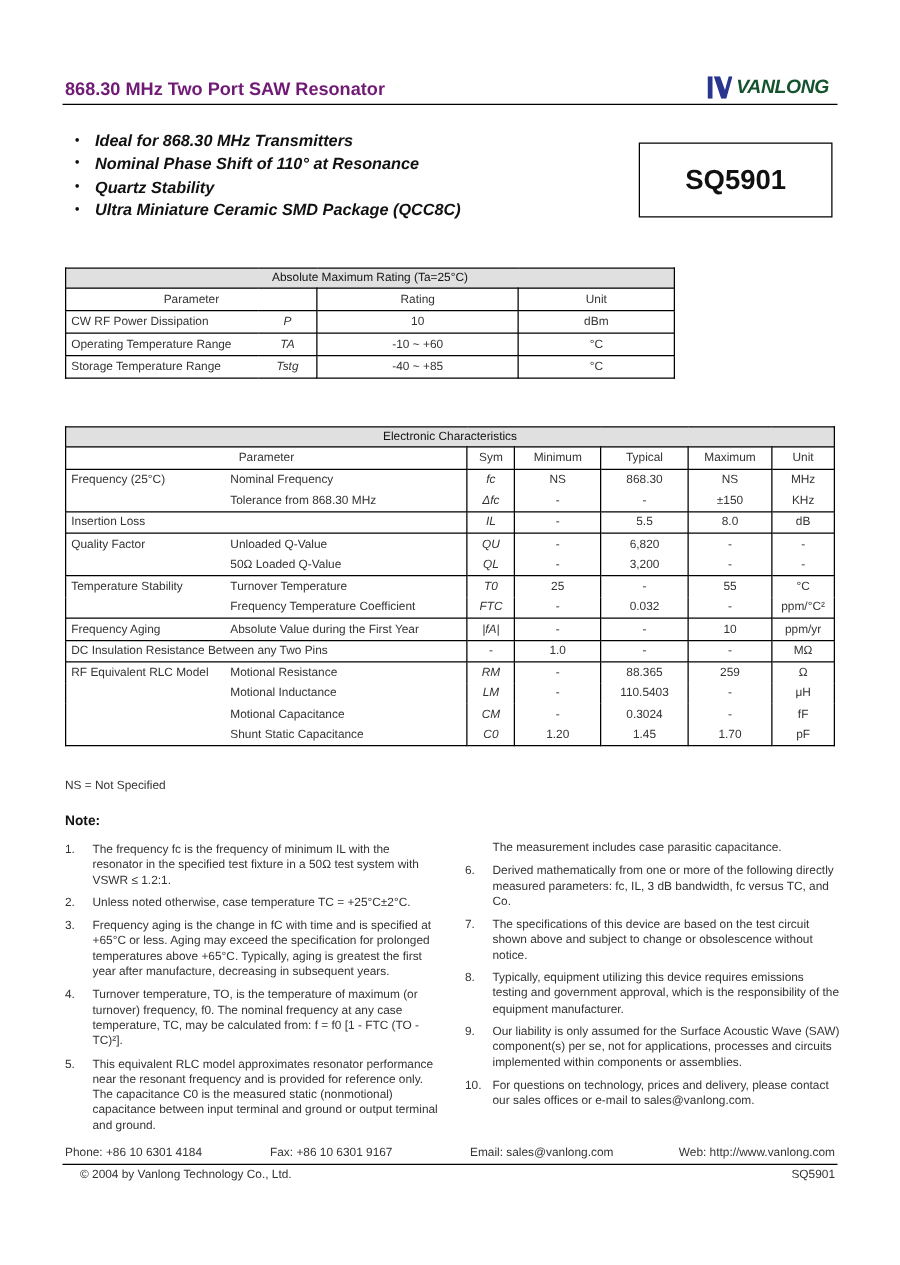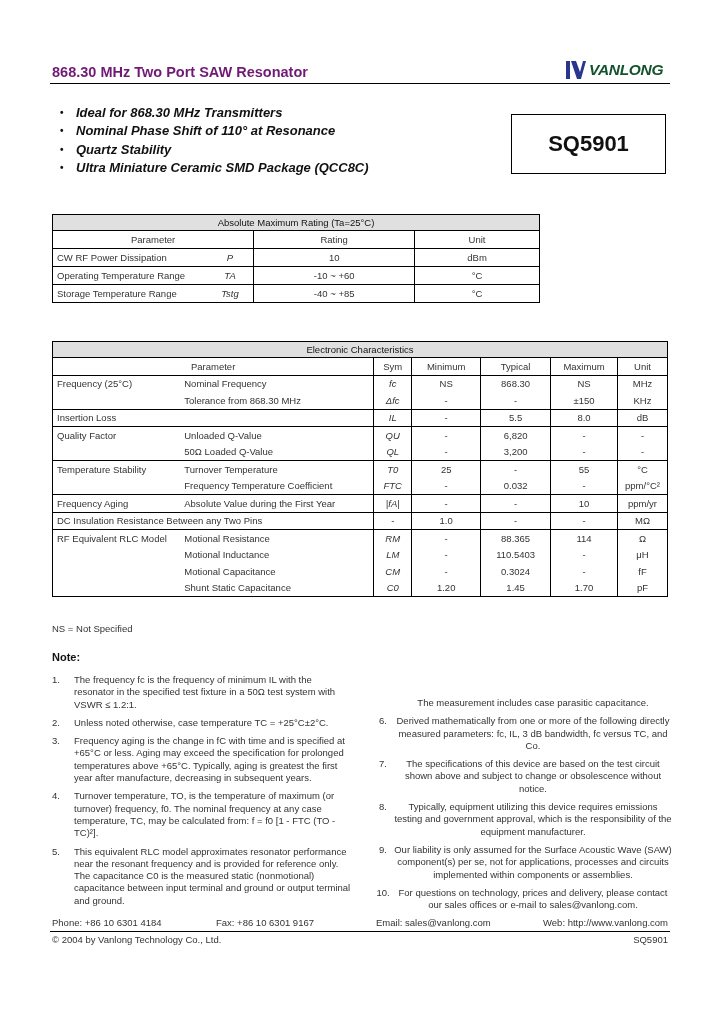--- a/index.html
+++ b/index.html
@@ -33,21 +33,21 @@
   .noright { border-right: none !important; }
   .noleft { border-left: none !important; }
 
   .ns-note { position: absolute; left: 52px; top: 623px; font-size: 9.5px; color: #333; }
   .note-head { position: absolute; left: 52px; top: 651px; font-size: 11px; font-weight: bold; color: #111; }
 
   .notes { position: absolute; font-size: 9.5px; color: #333; line-height: 12.3px; }
   .notes .n { display: flex; margin-bottom: 6px; }
   .notes .num { width: 22px; flex: none; }
   .notes-left { left: 52px; top: 674px; width: 300px; }
-  .notes-right { left: 372px; top: 697px; width: 300px; text-align: center; }
+  .notes-right { left: 372px; top: 673px; width: 300px; }
   .cont { padding-left: 22px; margin-bottom: 6px; }
 
   .foot-row { position: absolute; left: 52px; width: 616px; font-size: 9.5px; color: #333; }
   .foot1 { top: 917px; }
   .foot-rule { position: absolute; left: 50px; top: 931px; width: 620px; height: 1px; background: #000; }
   .foot2 { top: 934px; }
   .foot-row span { position: absolute; white-space: nowrap; }
 </style>
 </head>
 <body>
@@ -228,21 +228,21 @@
     <td class="ctr">-</td>
     <td class="ctr">MΩ</td>
   </tr>
 
   <tr class="sub-first">
     <td class="noright">RF Equivalent RLC Model</td>
     <td class="noleft">Motional Resistance</td>
     <td class="sym">RM</td>
     <td class="ctr">-</td>
     <td class="ctr">88.365</td>
-    <td class="ctr">114</td>
+    <td class="ctr">259</td>
     <td class="ctr">Ω</td>
   </tr>
   <tr class="sub-r">
     <td class="noright"></td>
     <td class="noleft">Motional Inductance</td>
     <td class="sym">LM</td>
     <td class="ctr">-</td>
     <td class="ctr">110.5403</td>
     <td class="ctr">-</td>
     <td class="ctr">μH</td>
@@ -319,15 +319,15 @@
 </div>
 
 <div class="foot-row foot1">
   <span style="left:0">Phone: +86 10 6301 4184</span>
   <span style="left:164px">Fax: +86 10 6301 9167</span>
   <span style="left:324px">Email: sales@vanlong.com</span>
   <span style="right:0">Web: http://www.vanlong.com</span>
 </div>
 <div class="foot-rule"></div>
 <div class="foot-row foot2">
-  <span style="left:0">© 2004 by Vanlong Technology Co., Ltd.</span>
+  <span style="left:12px">© 2004 by Vanlong Technology Co., Ltd.</span>
   <span style="right:0">SQ5901</span>
 </div>
 
 </body></html>

